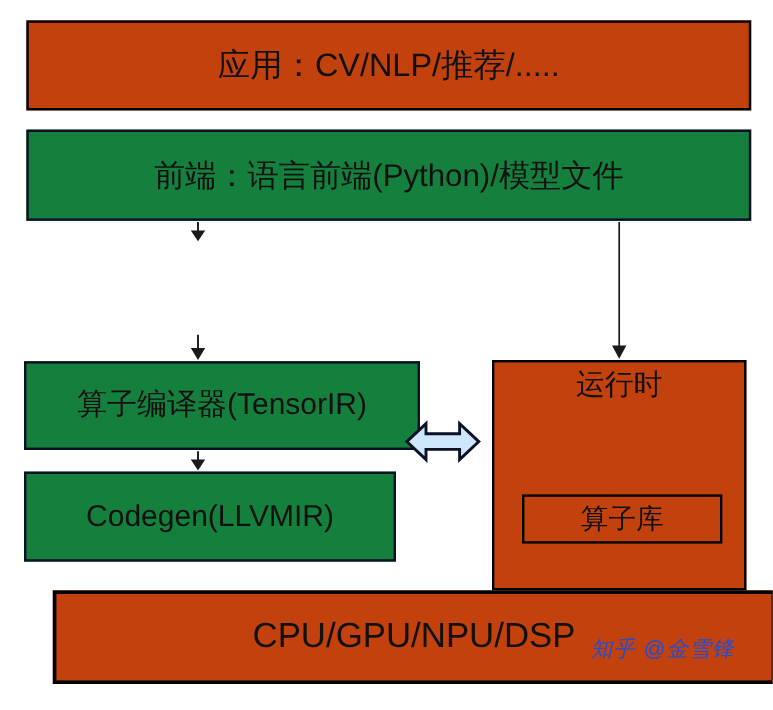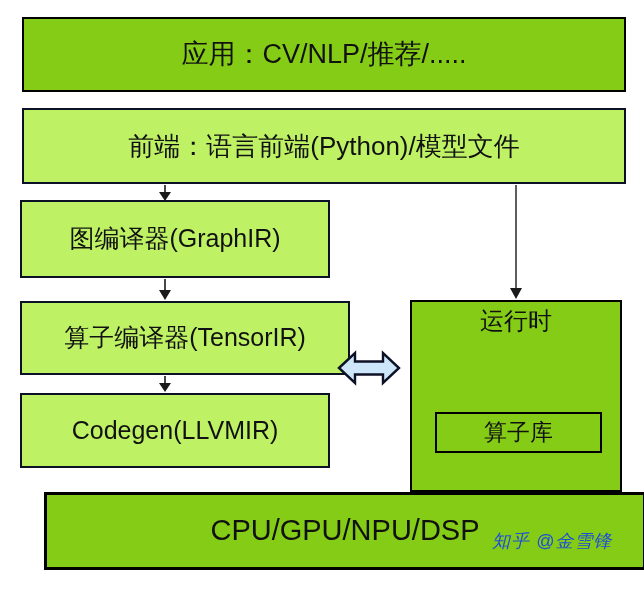--- a/index.html
+++ b/index.html
@@ -16,27 +16,27 @@
     overflow: hidden;
   }
   .box {
     position: absolute;
     box-sizing: border-box;
     display: flex;
     align-items: center;
     justify-content: center;
     text-align: center;
     color: #111111;
-    background: #84cc16;
+    background: #c2410c;
     border: 2px solid #000000;
     line-height: 1.1;
     white-space: nowrap;
   }
   .box.blue {
-    background: #bef264;
+    background: #15803d;
     border: 2px solid #0d1126;
   }
   #box-application { left: 22px; top: 17px;  width: 604px; height: 75px;  font-size: 27px; }
   #box-frontend    { left: 22px; top: 108px; width: 604px; height: 76px;  font-size: 26px; }
   #box-graph       { left: 20px; top: 200px; width: 310px; height: 78px;  font-size: 25px; }
   #box-tensor      { left: 20px; top: 301px; width: 330px; height: 74px;  font-size: 25px; }
   #box-codegen     { left: 20px; top: 393px; width: 310px; height: 75px;  font-size: 25px; }
   #box-runtime     { left: 410px; top: 300px; width: 212px; height: 192px; font-size: 24px;
                      align-items: flex-start; padding-top: 6px; }
   #box-oplib       { left: 435px; top: 412px; width: 167px; height: 41px; font-size: 23px; }
@@ -66,23 +66,20 @@
 <div id="scene">
 
   <div class="box" id="box-application">
     <span>应用：CV/NLP/推荐/.....</span>
   </div>
 
   <div class="box blue" id="box-frontend">
     <span>前端：语言前端(Python)/模型文件</span>
   </div>
 
-  <div class="box blue" id="box-graph">
-    <span>图编译器(GraphIR)</span>
-  </div>
 
   <div class="box blue" id="box-tensor">
     <span>算子编译器(TensorIR)</span>
   </div>
 
   <div class="box blue" id="box-codegen">
     <span>Codegen(LLVMIR)</span>
   </div>
 
   <div class="box" id="box-runtime">

